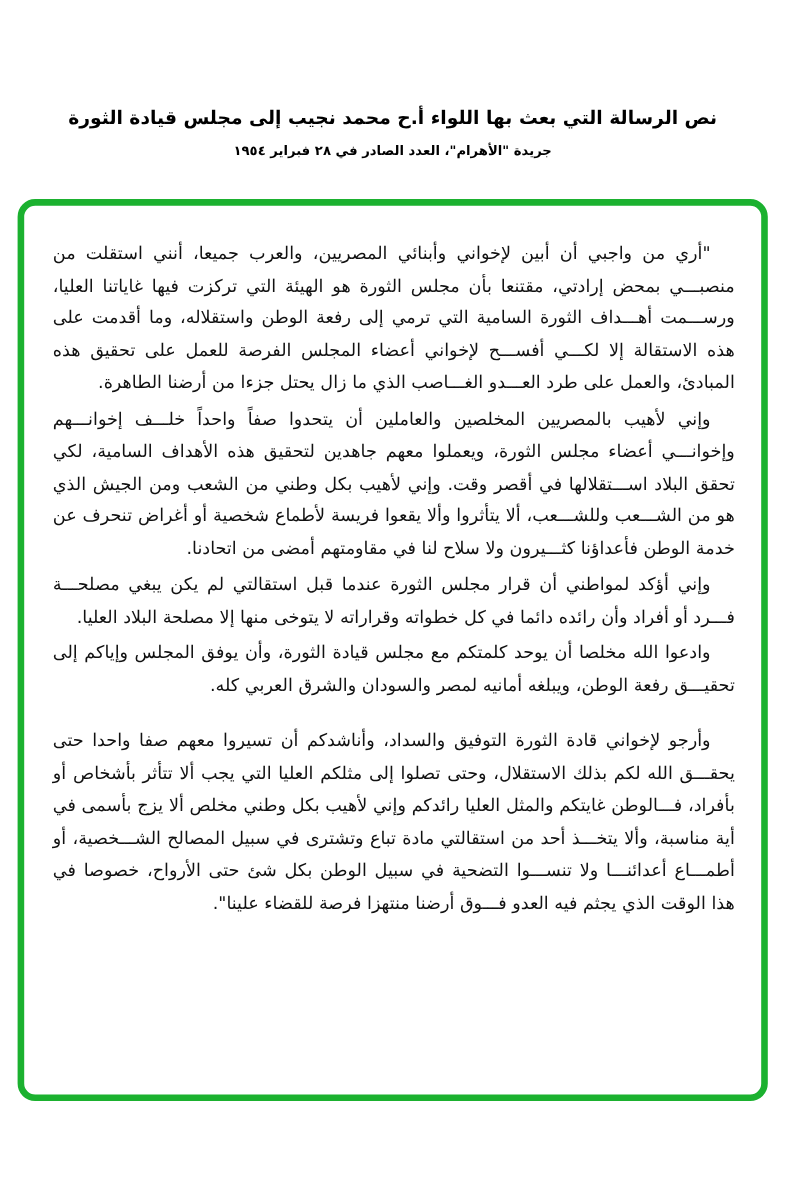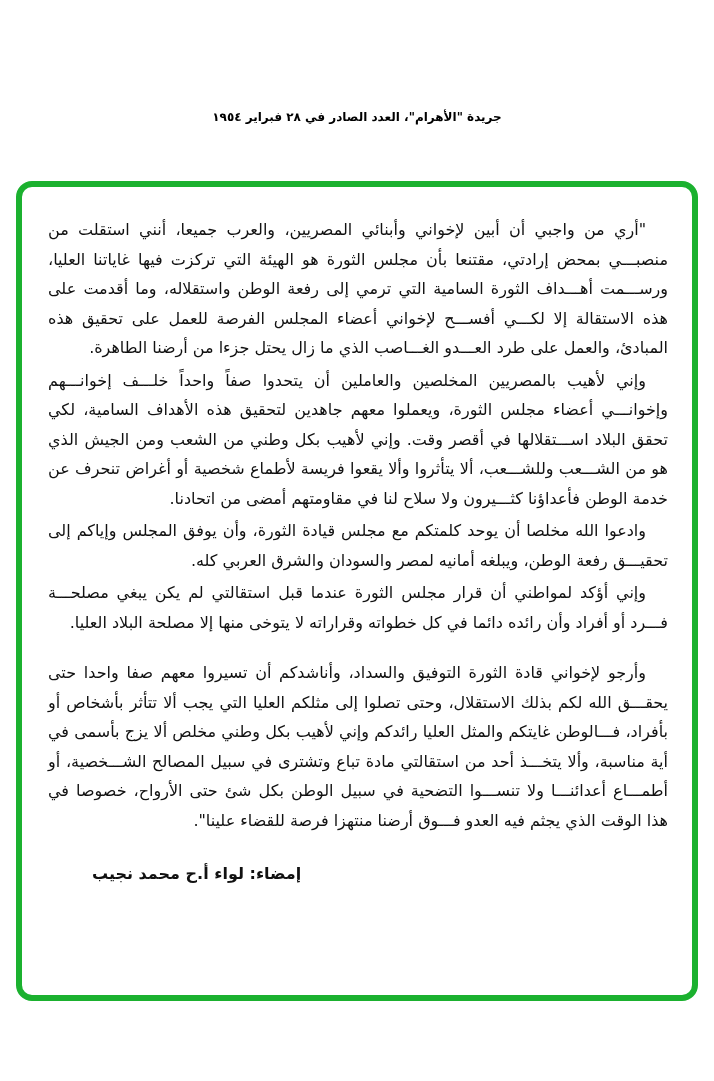--- a/index.html
+++ b/index.html
@@ -66,27 +66,27 @@
     font-weight: bold;
     color: #111;
   }
 </style>
 </head>
 <body>
 
 <div class="page">
 
   <div class="doc-header">
+    <div class="doc-title">نص الرسالة التي بعث بها اللواء أ.ح محمد نجيب إلى مجلس قيادة الثورة</div>
     <div class="doc-subtitle">جريدة "الأهرام"، العدد الصادر في ٢٨ فبراير ١٩٥٤</div>
   </div>
 
   <div class="letter-frame">
     <div class="letter-body">
       <p>"أري من واجبي أن أبين لإخواني وأبنائي المصريين، والعرب جميعا، أنني استقلت من منصبـــي بمحض إرادتي، مقتنعا بأن مجلس الثورة هو الهيئة التي تركزت فيها غاياتنا العليا، ورســـمت أهـــداف الثورة السامية التي ترمي إلى رفعة الوطن واستقلاله، وما أقدمت على هذه الاستقالة إلا لكـــي أفســـح لإخواني أعضاء المجلس الفرصة للعمل على تحقيق هذه المبادئ، والعمل على طرد العـــدو الغـــاصب الذي ما زال يحتل جزءا من أرضنا الطاهرة.</p>
       <p>وإني لأهيب بالمصريين المخلصين والعاملين أن يتحدوا صفاً واحداً خلـــف إخوانـــهم وإخوانـــي أعضاء مجلس الثورة، ويعملوا معهم جاهدين لتحقيق هذه الأهداف السامية، لكي تحقق البلاد اســـتقلالها في أقصر وقت. وإني لأهيب بكل وطني من الشعب ومن الجيش الذي هو من الشـــعب وللشـــعب، ألا يتأثروا وألا يقعوا فريسة لأطماع شخصية أو أغراض تنحرف عن خدمة الوطن فأعداؤنا كثـــيرون ولا سلاح لنا في مقاومتهم أمضى من اتحادنا.</p>
+      <p>وإني أؤكد لمواطني أن قرار مجلس الثورة عندما قبل استقالتي لم يكن يبغي مصلحـــة فـــرد أو أفراد وأن رائده دائما في كل خطواته وقراراته لا يتوخى منها إلا مصلحة البلاد العليا.</p>
       <p>وادعوا الله مخلصا أن يوحد كلمتكم مع مجلس قيادة الثورة، وأن يوفق المجلس وإياكم إلى تحقيـــق رفعة الوطن، ويبلغه أمانيه لمصر والسودان والشرق العربي كله.</p>
-      <p>وإني أؤكد لمواطني أن قرار مجلس الثورة عندما قبل استقالتي لم يكن يبغي مصلحـــة فـــرد أو أفراد وأن رائده دائما في كل خطواته وقراراته لا يتوخى منها إلا مصلحة البلاد العليا.</p>
       <p class="para-gap">وأرجو لإخواني قادة الثورة التوفيق والسداد، وأناشدكم أن تسيروا معهم صفا واحدا حتى يحقـــق الله لكم بذلك الاستقلال، وحتى تصلوا إلى مثلكم العليا التي يجب ألا تتأثر بأشخاص أو بأفراد، فـــالوطن غايتكم والمثل العليا رائدكم وإني لأهيب بكل وطني مخلص ألا يزج بأسمى في أية مناسبة، وألا يتخـــذ أحد من استقالتي مادة تباع وتشترى في سبيل المصالح الشـــخصية، أو أطمـــاع أعدائنـــا ولا تنســـوا التضحية في سبيل الوطن بكل شئ حتى الأرواح، خصوصا في هذا الوقت الذي يجثم فيه العدو فـــوق أرضنا منتهزا فرصة للقضاء علينا".</p>
-      <div class="signature">إمضاء:  لواء أ.ح محمد نجيب</div>
     </div>
   </div>
 
 </div>
 
 </body></html>

